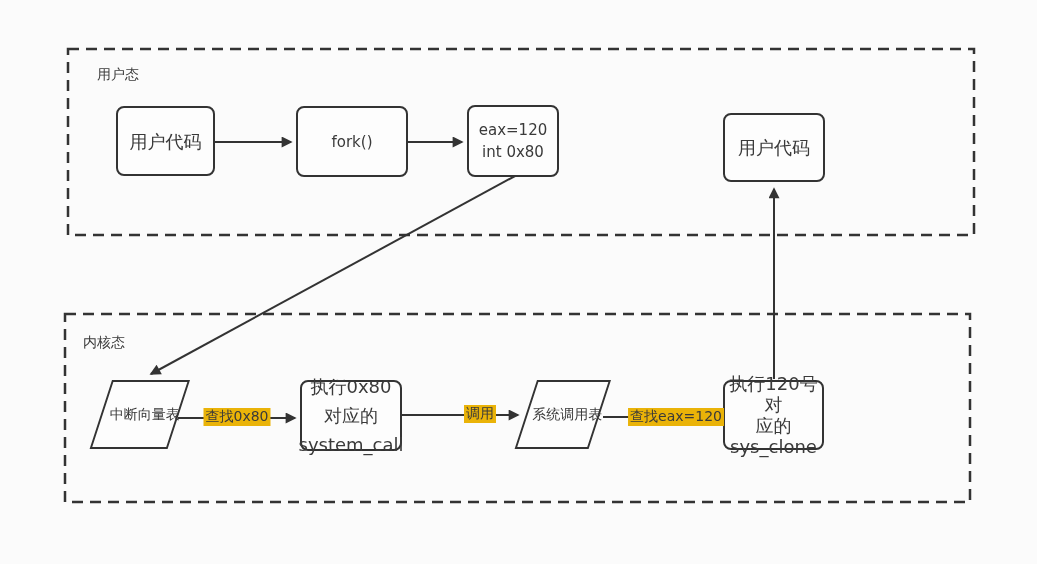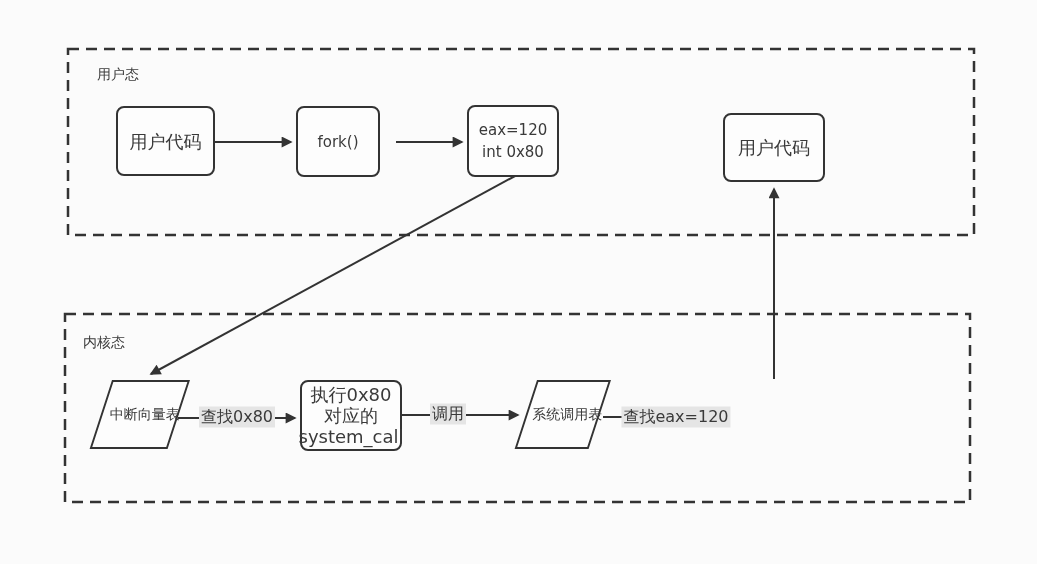--- a/index.html
+++ b/index.html
@@ -53,23 +53,23 @@
     justify-content:center;
     transform:skewX(18deg);
     transform-origin:top left;
     font-size:14px;
     white-space:nowrap;
     color:#3a3a3a;
   }
   .elabel{
     position:absolute;
     transform:translate(-50%,-50%);
-    background:#e5e5e5;
+    background:#eab308;
     padding:0 2px;
-    font-size:16px;
+    font-size:14px;
     white-space:nowrap;
     color:#3a3a3a;
   }
 </style>
 </head>
 <body>
 
 <div class="canvas">
 
   <svg width="1037" height="564" viewBox="0 0 1037 564">
@@ -91,45 +91,50 @@
     <line x1="774" y1="379" x2="774" y2="189" stroke="#333" stroke-width="2" marker-end="url(#arr)"></line>
   </svg>
 
   <span class="region-label" style="left:97px;top:66px;">用户态</span>
   <span class="region-label" style="left:83px;top:334px;text-align:right;">内核态</span>
 
   <div class="node" style="left:116px;top:106px;width:99px;height:70px;">
     <div>用户代码</div>
   </div>
 
-  <div class="node latin" style="left:296px;top:106px;width:84px;height:71px;">
+  <div class="node latin" style="left:296px;top:106px;width:112px;height:71px;">
     <div>fork()</div>
   </div>
 
   <div class="node latin" style="left:467px;top:105px;width:92px;height:72px;text-align:right;">
     <div>eax=120</div>
     <div>int 0x80</div>
   </div>
 
   <div class="node" style="left:723px;top:113px;width:102px;height:69px;">
     <div>用户代码</div>
   </div>
 
   <div class="para" style="left:112px;top:380px;width:78px;height:69px;">
     <div class="pl" style="margin-left:-11px;">中断向量表</div>
   </div>
 
-  <div class="node" style="left:300px;top:380px;width:102px;height:71px;">
+  <div class="node" style="left:300px;top:380px;width:102px;height:71px;gap:8px;">
     <div>执行0x80</div>
     <div>对应的</div>
     <div>system_call</div>
   </div>
 
   <div class="para" style="left:537px;top:380px;width:74px;height:69px;">
     <div class="pl" style="margin-left:-12px;">系统调用表</div>
   </div>
 
+  <div class="node" style="left:723px;top:380px;width:101px;height:70px;">
+    <div>执行120号对</div>
+    <div>应的</div>
+    <div>sys_clone</div>
+  </div>
 
   <span class="elabel" style="left:237px;top:417px;">查找0x80</span>
-  <span class="elabel" style="left:448px;top:414px;">调用</span>
+  <span class="elabel" style="left:480px;top:414px;">调用</span>
   <span class="elabel" style="left:662px;top:417px;margin-left:14px;">查找eax=120</span>
 
 </div>
 
 </body></html>

